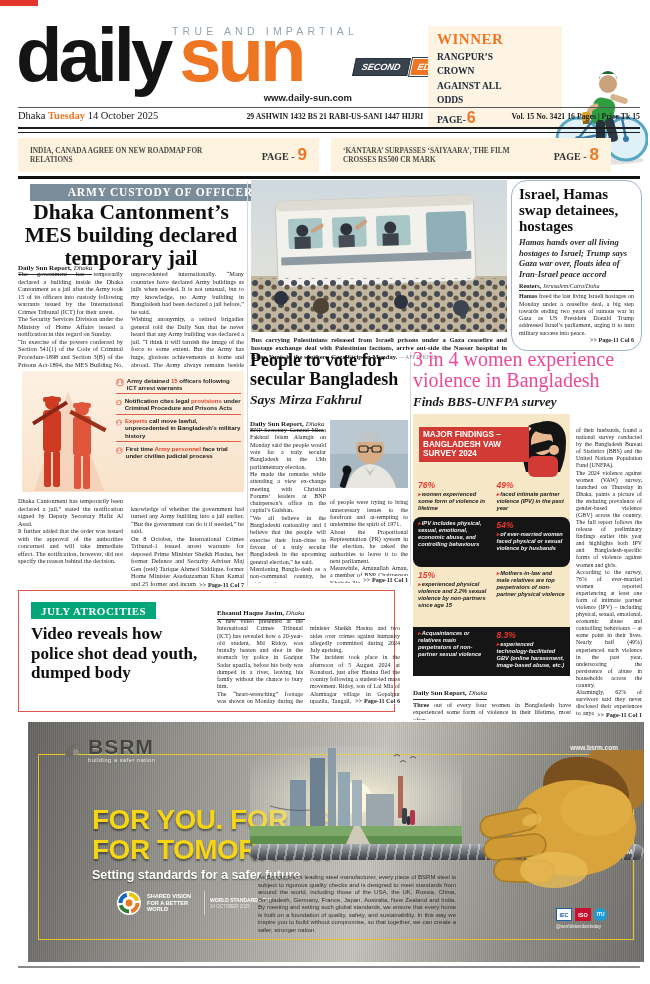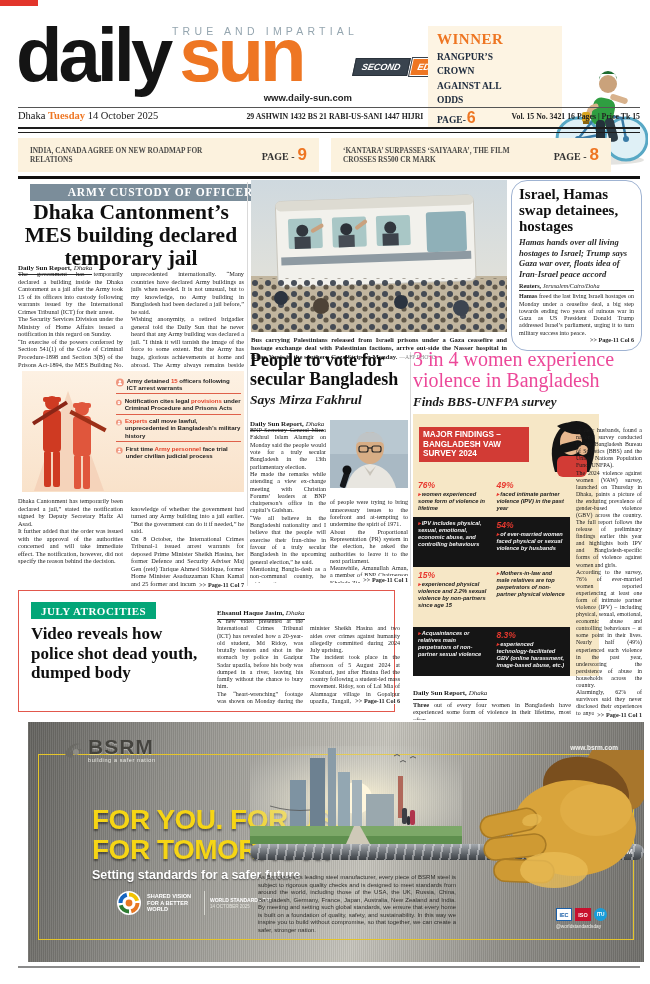--- a/index.html
+++ b/index.html
@@ -88,21 +88,21 @@
   .fakh-headline{left:250px;top:351px;width:160px;font-size:18px;font-weight:700;line-height:1.08;color:#0f0f0f;}
   .fakh-subhead{left:250px;top:392px;font-size:13.5px;font-weight:700;font-style:italic;color:#1a1a1a;}
   .fakh-byline{left:250px;top:412px;}
   .fakh-col1{left:250px;top:427px;width:76px;height:156px;font-size:6.1px;}
   .fakh-photo{left:330px;top:420px;width:78px;height:68px;overflow:hidden;}
   .fakh-col2{left:330px;top:492px;width:78px;height:91px;font-size:6.1px;}
 
   
   .vaw-headline{left:413px;top:349px;width:232px;font-size:20px;font-weight:400;line-height:1.07;color:#ec4899;}
   .vaw-subhead{left:413px;top:394px;font-size:13px;font-weight:700;font-style:italic;color:#1a1a1a;}
-  .vaw-info{left:413px;top:414px;width:186px;height:262px;background:#f6e7c6;overflow:hidden;}
+  .vaw-info{left:413px;top:414px;width:157px;height:262px;background:#f6e7c6;overflow:hidden;}
   .vaw-header{position:absolute;left:6px;top:13px;width:102px;background:#d23b35;color:#fff;
               padding:3px 4px;font-family:"Liberation Sans",sans-serif;font-size:8.2px;font-weight:700;line-height:1.18;}
   .vaw-illus{position:absolute;right:0;top:0;width:62px;height:63px;}
   .vrow{position:absolute;left:0;width:157px;display:flex;box-sizing:border-box;}
   .vrow.dark{background:#151515;color:#f2f2f2;}
   .vcell{width:50%;padding:3px 4px 2px 5px;box-sizing:border-box;font-family:"Liberation Sans",sans-serif;
          font-size:5.7px;font-weight:700;line-height:1.2;font-style:italic;}
   .vpct{font-size:8.5px;font-weight:700;color:#e8392f;margin-bottom:1px;}
   .vpct:empty{display:none;}
   .vmark{color:#e8392f;font-size:5.5px;margin-right:1px;}
@@ -417,21 +417,21 @@
     <div class="vrow" style="top:63px;height:40px;">
       <div class="vcell">
         <div class="vpct">76%</div>
         <div><span class="vmark">▸</span><span>women experienced some form of violence in lifetime</span></div>
       </div>
       <div class="vcell">
         <div class="vpct">49%</div>
         <div><span class="vmark">▸</span><span>faced intimate partner violence (IPV) in the past year</span></div>
       </div>
     </div>
-    <div class="vrow dark" style="top:103px;height:50px;">
+    <div class="vrow dark" style="top:103px;height:50px;border-radius:8px;">
       <div class="vcell">
 
         <div><span class="vmark">▸</span><span>IPV includes physical, sexual, emotional, economic abuse, and controlling behaviours</span></div>
       </div>
       <div class="vcell">
         <div class="vpct">54%</div>
         <div><span class="vmark">▸</span><span>of ever-married women faced physical or sexual violence by husbands</span></div>
       </div>
     </div>
     <div class="vrow" style="top:153px;height:60px;">

